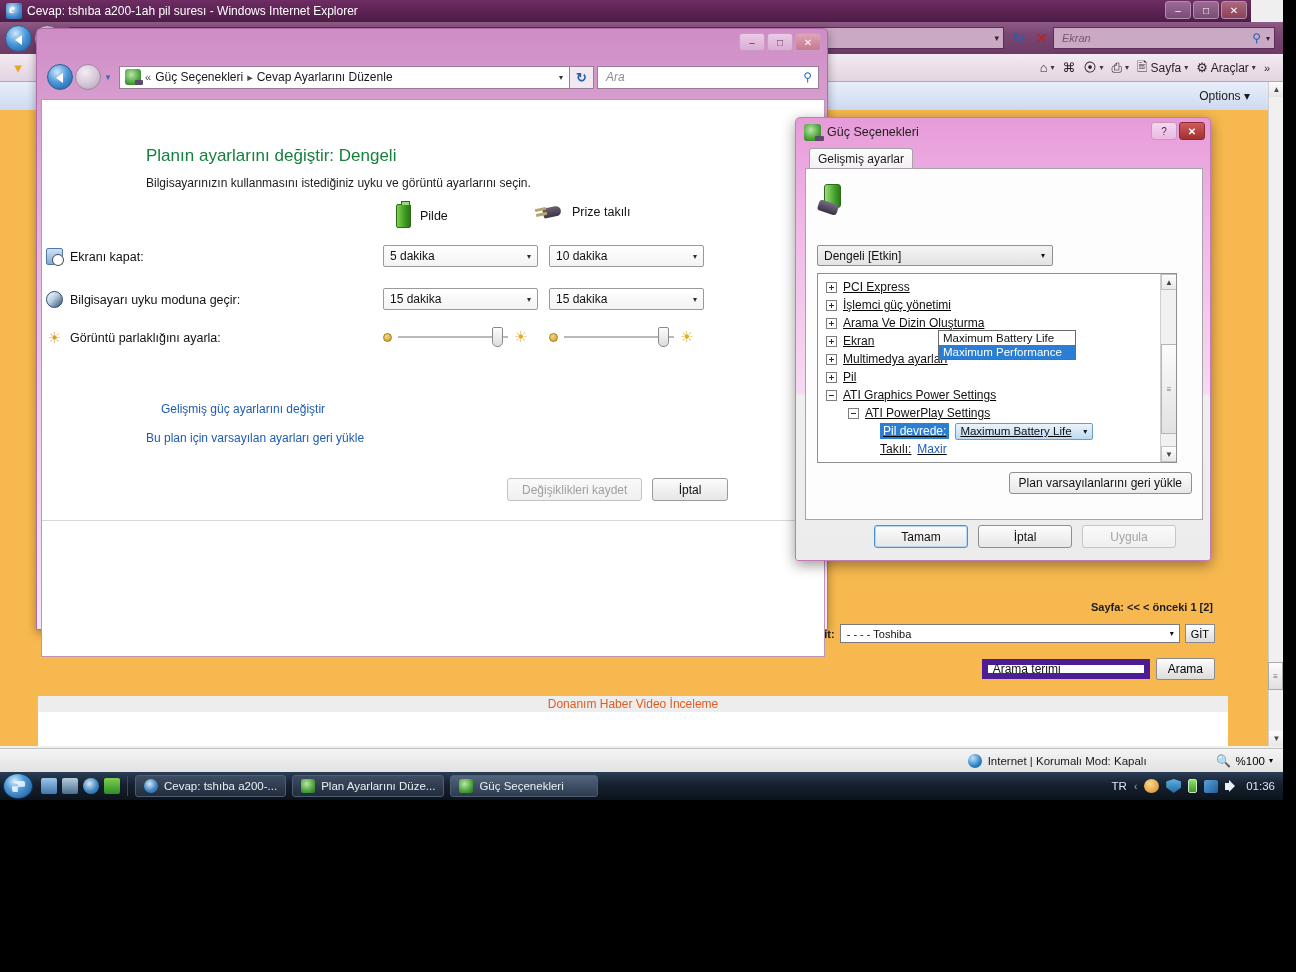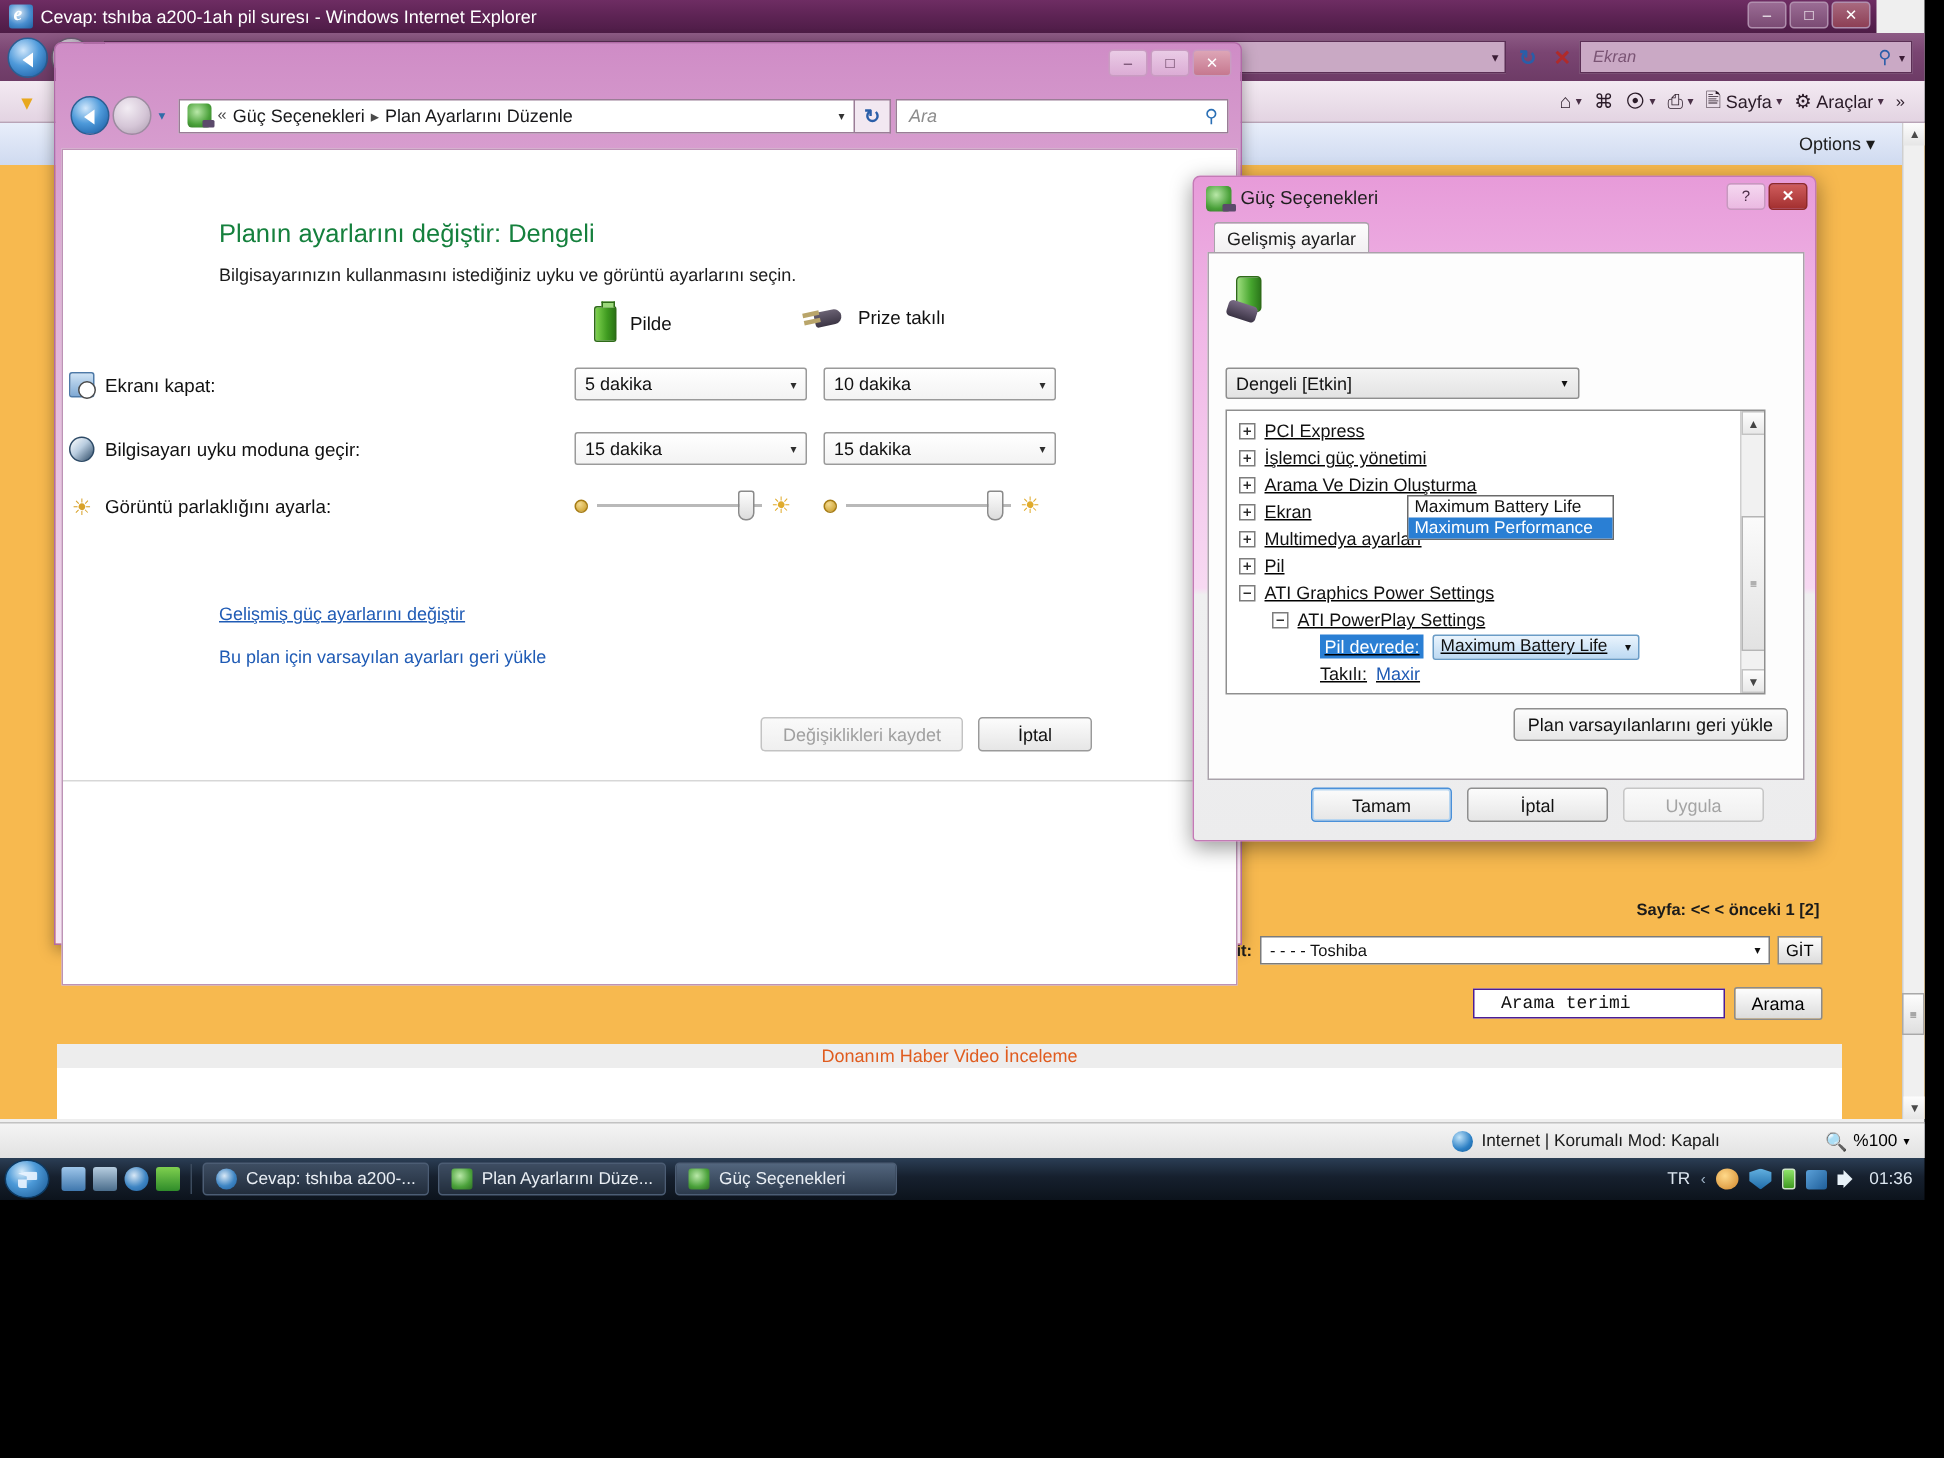--- a/index.html
+++ b/index.html
@@ -168,22 +168,22 @@
   .goto-btn {
     height: 19px; padding: 0 5px; font-size: 11px;
     background: linear-gradient(to bottom,#fdfdfd,#dcdcdc); border: 1px solid #8b8b8b;
     display:flex; align-items:center;
   }
   .search-row {
     position: absolute; right: 68px; top: 576px;
     display: flex; align-items: center; gap: 6px;
   }
   .srch-input {
-    width: 168px; height: 20px; background: #fff; border: 1px solid #4c1d95;
-    font-size: 12px; color: #111; padding-left: 18px; display: flex; align-items: center; font-family: Liberation Mono, monospace;
+    width: 168px; height: 20px; background: #fff; border: 6px solid #4c1d95;
+    font-size: 12px; color: #111; padding-left: 5px; display: flex; align-items: center;
   }
   .srch-btn {
     height: 22px; padding: 0 11px; font-size: 12px;
     background: linear-gradient(to bottom,#fdfdfd,#dcdcdc); border: 1px solid #8b8b8b;
     display:flex; align-items:center; border-radius: 2px;
   }
 
   .video-section {
     position: absolute; left: 38px; top: 614px; width: 1190px; height: 50px;
     background: #fff;
@@ -674,21 +674,21 @@
 
     <div class="plan-navrow">
       <div class="pb-back"></div>
       <div class="pb-fwd"></div>
       <div class="pb-drop">▾</div>
       <div class="pb-crumbbar">
         <div class="crumb-icon"></div>
         <span class="crumb-sep">«</span>
         <span class="crumb-txt">Güç Seçenekleri</span>
         <span class="crumb-sep">▸</span>
-        <span class="crumb-txt">Plan Ayarlarını Düzenle</span>
+        <span class="crumb-txt">Cevap Ayarlarını Düzenle</span>
         <span class="crumb-caret">▾</span>
       </div>
       <div class="pb-refresh">↻</div>
       <div class="pb-search">
         <span class="pb-search-ph">Ara</span>
         <span class="pb-search-ico">⚲</span>
       </div>
     </div>
 
     <div class="plan-body">
@@ -742,21 +742,21 @@
         <span class="sl-bright">☀</span>
       </div>
       <div class="slider-wrap" style="left:507px; top:228px;">
         <span class="sl-dim"></span>
         <span class="sl-track">
             <span class="sl-thumb"></span>
           </span>
         <span class="sl-bright">☀</span>
       </div>
 
-      <div class="plan-link" style="left:104px; top:302px;text-decoration:underline;">Gelişmiş güç ayarlarını değiştir</div>
+      <div class="plan-link" style="left:119px; top:302px;">Gelişmiş güç ayarlarını değiştir</div>
       <div class="plan-link" style="left:104px; top:331px;">Bu plan için varsayılan ayarları geri yükle</div>
 
       <div class="plan-sep"></div>
       <div class="plan-btn disabled" style="left:465px; top:378px;">Değişiklikleri kaydet</div>
       <div class="plan-btn" style="left:610px; top:378px; width:76px;">İptal</div>
     </div>
   </div>
 
   <div class="po-dialog">
     <div class="po-titlebar">

